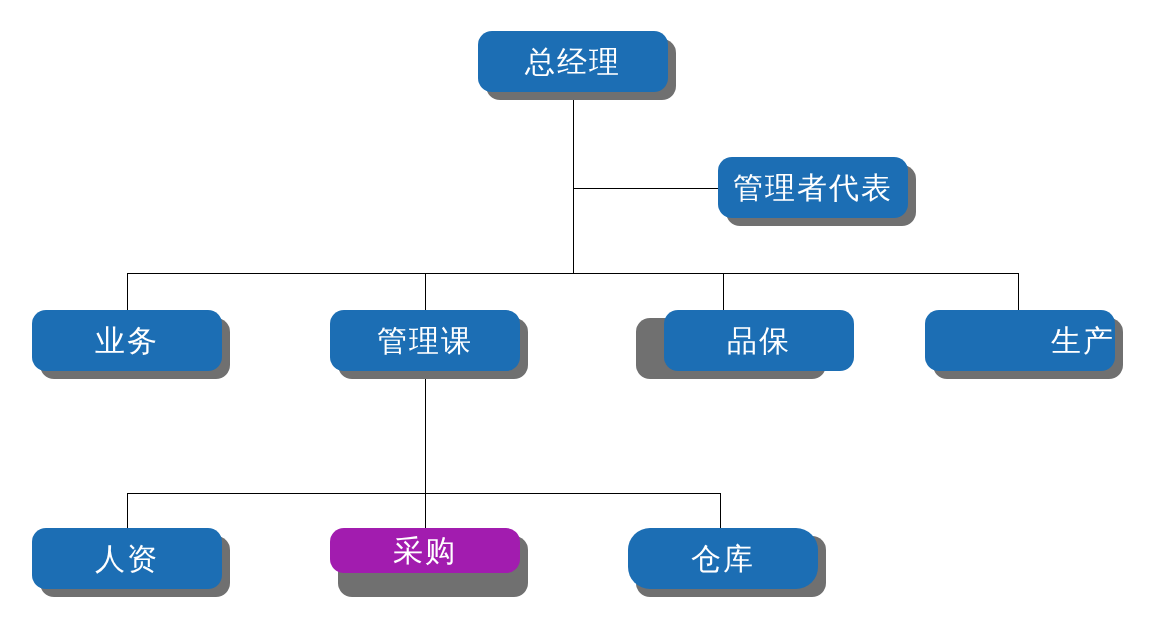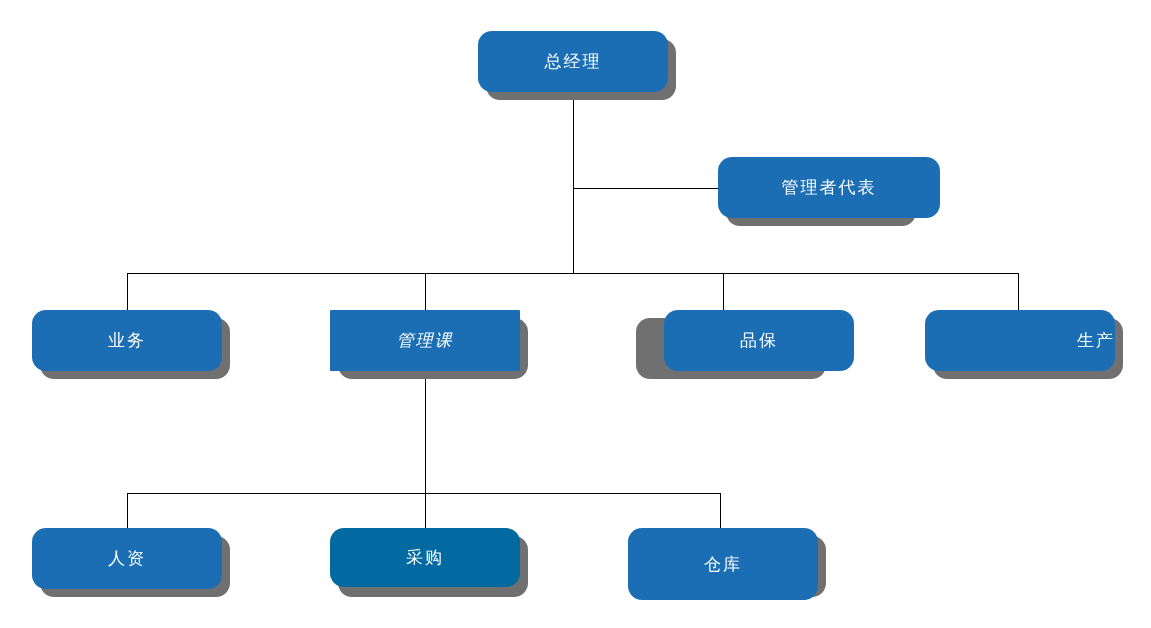--- a/index.html
+++ b/index.html
@@ -26,21 +26,21 @@
     height: 628px;
   }
   .node {
     position: absolute;
     box-sizing: border-box;
     display: flex;
     align-items: center;
     justify-content: center;
     border-radius: 14px;
     color: #ffffff;
-    font-size: 17px;
+    font-size: 30px;
     letter-spacing: 2px;
     line-height: 1;
     white-space: nowrap;
     user-select: none;
   }
   .node-shadow {
     position: absolute;
     border-radius: 14px;
     background: #707070;
   }
@@ -64,46 +64,46 @@
       <line x1="425" y1="493" x2="425" y2="528" stroke="#000000" stroke-width="1" shape-rendering="crispEdges"></line>
       <line x1="720" y1="493" x2="720" y2="528" stroke="#000000" stroke-width="1" shape-rendering="crispEdges"></line>
     </svg>
 
   <div id="node-layer">
       <div class="node-shadow" style="left: 486px; top: 39px; width: 190px; height: 61px; background: rgb(112, 112, 112); border-radius: 14px;"></div>
       <div class="node" style="left: 478px; top: 31px; width: 190px; height: 61px; background: rgb(28, 110, 180); color: rgb(255, 255, 255); border-radius: 14px;">
         <span>总经理</span>
       </div>
       <div class="node-shadow" style="left: 726px; top: 165px; width: 190px; height: 61px; background: rgb(112, 112, 112); border-radius: 14px;"></div>
-      <div class="node" style="left: 718px; top: 157px; width: 222px; height: 61px; background: rgb(28, 110, 180); color: rgb(255, 255, 255); border-radius: 14px;">
+      <div class="node" style="left: 718px; top: 157px; width: 190px; height: 61px; background: rgb(28, 110, 180); color: rgb(255, 255, 255); border-radius: 14px;">
         <span>管理者代表</span>
       </div>
       <div class="node-shadow" style="left: 40px; top: 318px; width: 190px; height: 61px; background: rgb(112, 112, 112); border-radius: 14px;"></div>
       <div class="node" style="left: 32px; top: 310px; width: 190px; height: 61px; background: rgb(28, 110, 180); color: rgb(255, 255, 255); border-radius: 14px;">
         <span>业务</span>
       </div>
       <div class="node-shadow" style="left: 338px; top: 318px; width: 190px; height: 61px; background: rgb(112, 112, 112); border-radius: 14px;"></div>
-      <div class="node" style="left: 330px; top: 310px; width: 190px; height: 61px; background: rgb(28, 110, 180); color: rgb(255, 255, 255); border-radius: 1px; font-style: italic;">
+      <div class="node" style="left: 330px; top: 310px; width: 190px; height: 61px; background: rgb(28, 110, 180); color: rgb(255, 255, 255); border-radius: 14px;">
         <span>管理课</span>
       </div>
       <div class="node-shadow" style="left: 636px; top: 318px; width: 190px; height: 61px; background: rgb(112, 112, 112); border-radius: 14px;"></div>
       <div class="node" style="left: 628px; top: 310px; width: 190px; height: 61px; background: rgb(28, 110, 180); color: rgb(255, 255, 255); border-radius: 14px; margin-left: 36px;">
         <span>品保</span>
       </div>
       <div class="node-shadow" style="left: 933px; top: 318px; width: 190px; height: 61px; background: rgb(112, 112, 112); border-radius: 14px;"></div>
       <div class="node" style="left: 925px; top: 310px; width: 190px; height: 61px; background: rgb(28, 110, 180); color: rgb(255, 255, 255); border-radius: 14px; justify-content: flex-end;">
         <span>生产</span>
       </div>
       <div class="node-shadow" style="left: 40px; top: 536px; width: 190px; height: 61px; background: rgb(112, 112, 112); border-radius: 14px;"></div>
       <div class="node" style="left: 32px; top: 528px; width: 190px; height: 61px; background: rgb(28, 110, 180); color: rgb(255, 255, 255); border-radius: 14px; text-align: right;">
         <span>人资</span>
       </div>
       <div class="node-shadow" style="left: 338px; top: 536px; width: 190px; height: 61px; background: rgb(112, 112, 112); border-radius: 14px;"></div>
-      <div class="node" style="left: 330px; top: 528px; width: 190px; height: 59px; background: #0369a1; color: rgb(255, 255, 255); border-radius: 14px;">
+      <div class="node" style="left: 330px; top: 528px; width: 190px; height: 45px; background: #a21caf; color: rgb(255, 255, 255); border-radius: 14px;">
         <span>采购</span>
       </div>
       <div class="node-shadow" style="left: 636px; top: 536px; width: 190px; height: 61px; background: rgb(112, 112, 112); border-radius: 14px;"></div>
-      <div class="node" style="left: 628px; top: 528px; width: 190px; height: 72px; background: rgb(28, 110, 180); color: rgb(255, 255, 255); border-radius: 14px;">
+      <div class="node" style="left: 628px; top: 528px; width: 190px; height: 61px; background: rgb(28, 110, 180); color: rgb(255, 255, 255); border-radius: 22px;">
         <span>仓库</span>
       </div>
     </div>
 
 </div>
 
 </body></html>

